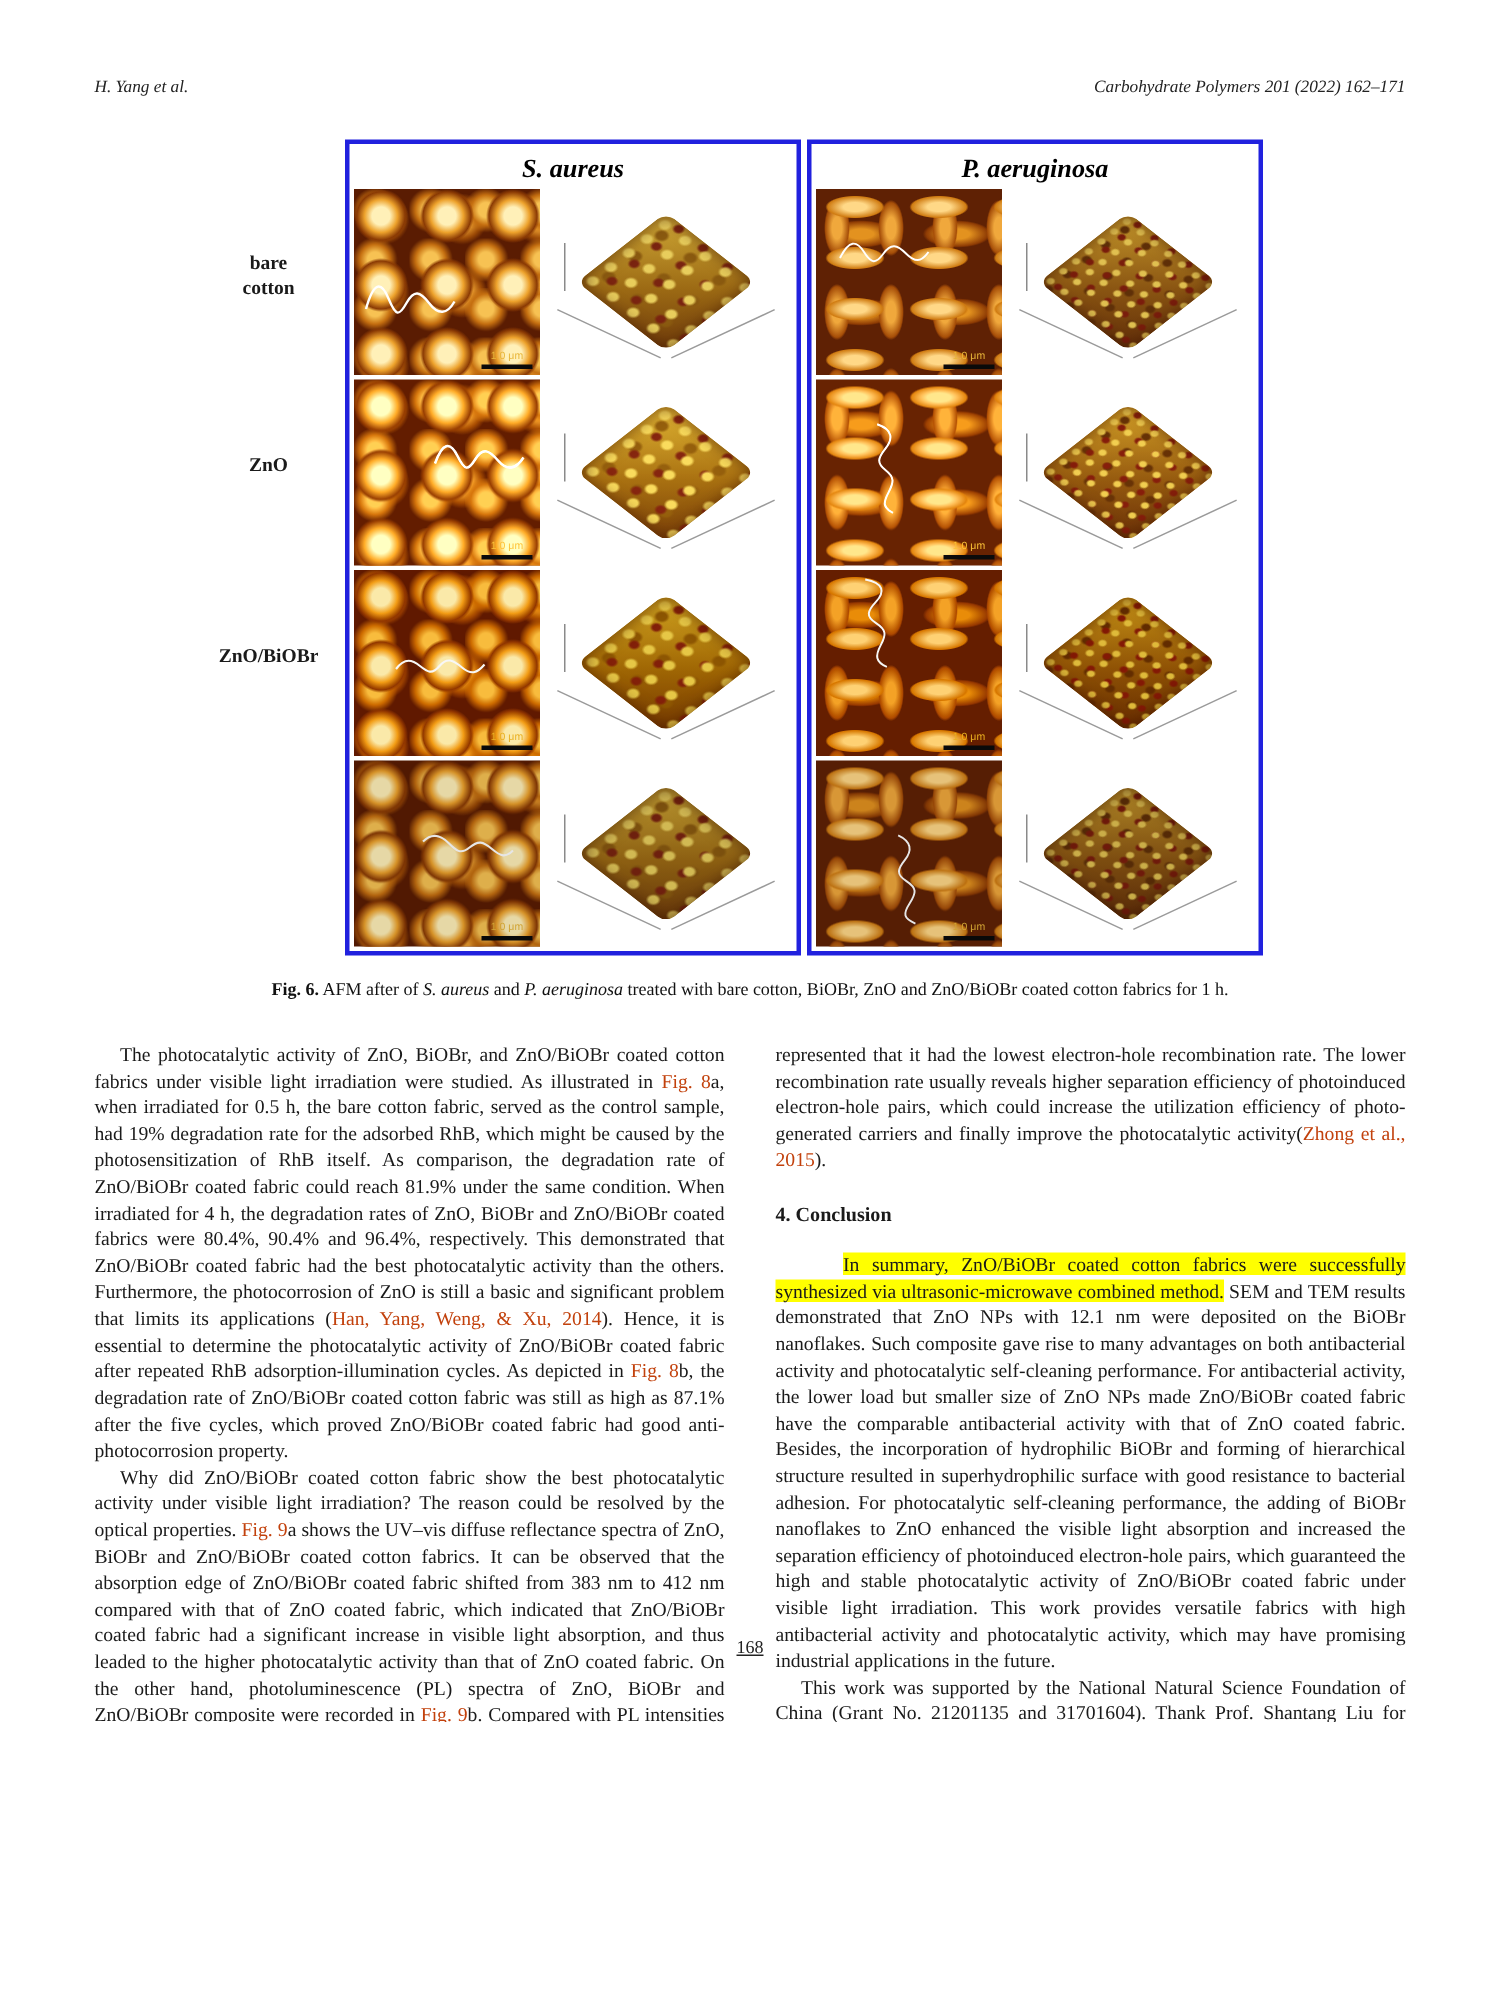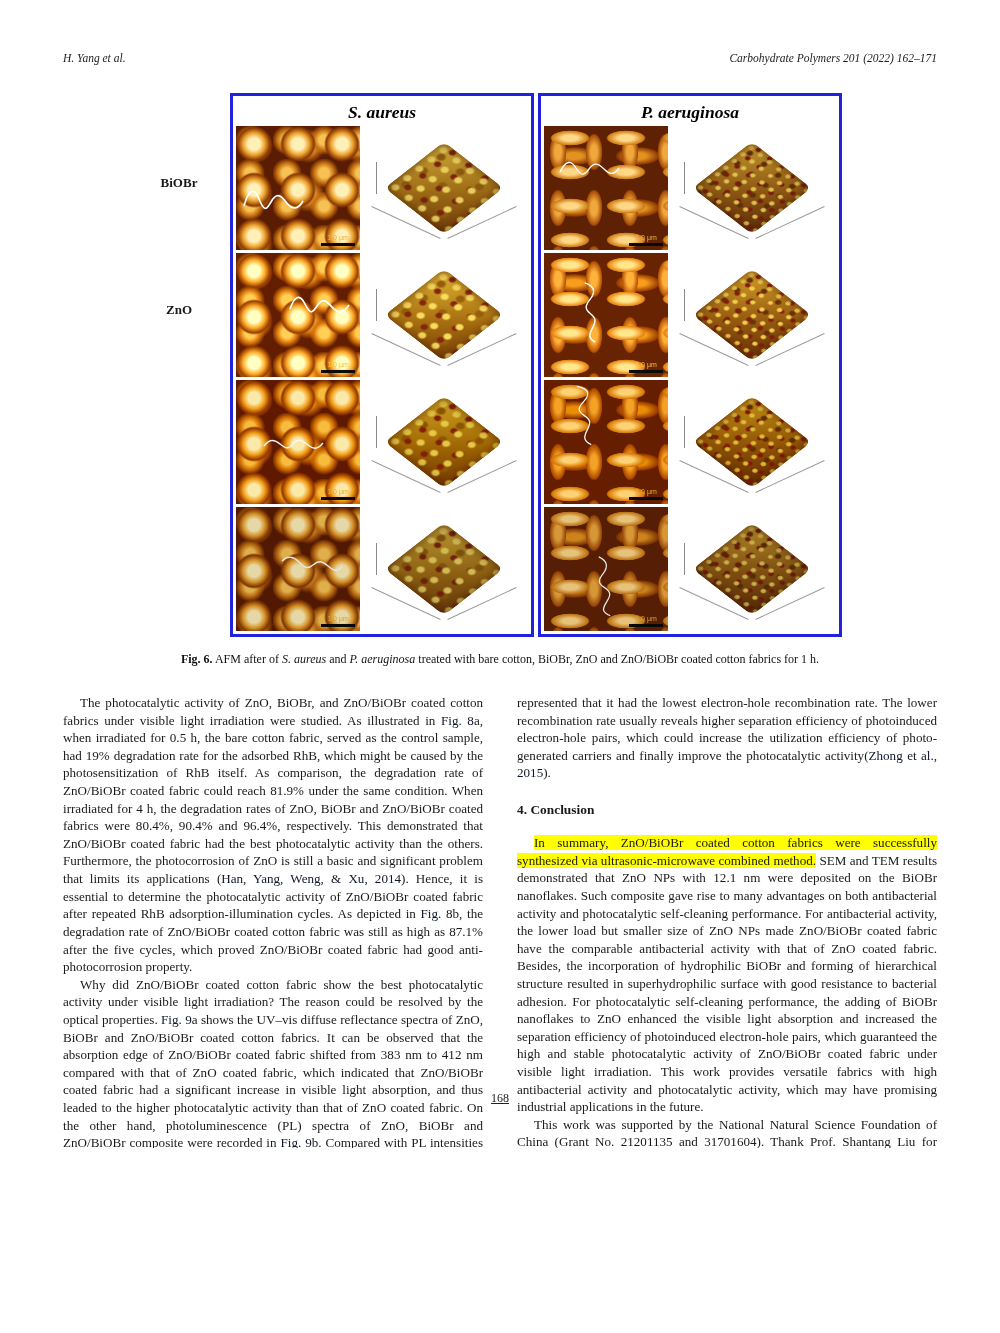--- a/index.html
+++ b/index.html
@@ -75,43 +75,46 @@
   .caption b{font-weight:bold;}
   .caption i{font-style:italic;}
 
   
   .columns{display:flex;gap:34px;padding:0 63px;margin-top:27px;}
   .col{width:420px;font-size:13.1px;line-height:1.345;text-align:justify;}
   .sec-head-i{font-style:italic;font-size:13.4px;margin:0 0 15px 0;font-weight:normal;}
   .sec-head-b{font-weight:bold;font-size:13.4px;margin:19px 0 15px 0;}
   p{margin:0;}
   p.indent{text-indent:17px;}
-  a.reflink{color:#0f172a;text-decoration:none;cursor:pointer;}
-  .hl{background:#ffff00;}
+  a.reflink{color:#c2410c;text-decoration:none;cursor:pointer;}
+  .hl{background:#ffff00;margin-left:28px;}
 
   .pagenum{position:absolute;left:0;right:0;bottom:42px;text-align:center;
            font-size:12px;color:#222;text-decoration:underline;}
 </style>
 </head>
 <body>
 
 <div class="page">
 
   <div class="runhead">
     <span>H. Yang et al.</span>
     <span>Carbohydrate Polymers 201 (2022) 162–171</span>
   </div>
 
   <div class="figure-block">
     <div class="labels-col">
-      <div class="rowlabel">
-          <span>BiOBr</span>
+      <div class="rowlabel narrow">
+          <span>bare cotton</span>
         </div>
       <div class="rowlabel">
           <span>ZnO</span>
+        </div>
+      <div class="rowlabel">
+          <span>ZnO/BiOBr</span>
         </div>
     </div>
 
     <div class="panel">
       <div class="panel-title">S. aureus</div>
 
       <div class="prow">
         <div class="img2d cocci">
           <svg class="squig" style="left:6px;top:58px" width="64" height="30" viewBox="0 0 64 30">
               <path d="M2,22 C7,4 12,3 17,15 S24,27 29,18 S38,10 44,18 S56,26 61,17" stroke="#fff" fill="none" stroke-width="1.6"></path>

